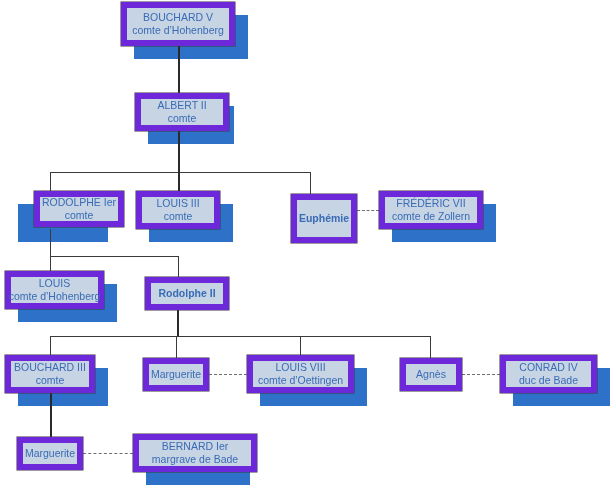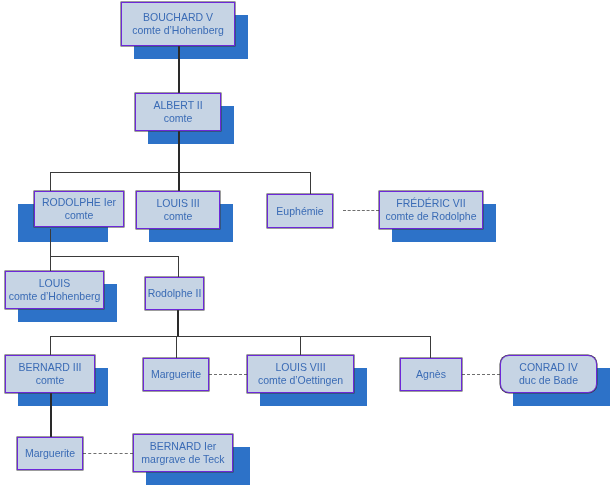--- a/index.html
+++ b/index.html
@@ -17,21 +17,21 @@
   }
   .shadow {
     position: absolute;
     background: #2d72c8;
     z-index: 1;
   }
   .node {
     position: absolute;
     box-sizing: border-box;
     background: #c6d4e4;
-    border: 1px solid #6d28d9;
+    border: 6px solid #6d28d9;
     box-shadow: 0 0 0 0.5px #3a3a3a;
     color: #3a6bb5;
     display: flex;
     flex-direction: column;
     align-items: center;
     justify-content: center;
     text-align: center;
     font-size: 10.5px;
     line-height: 13px;
     z-index: 3;
@@ -91,74 +91,74 @@
 
   <div class="dashed" style="left:83px; top:453px; width:50px;"></div>
 
   <div id="nodes-layer">
       <div class="shadow" style="left: 134px; top: 15px; width: 114px; height: 44px;"></div>
       <div class="node" style="left: 121px; top: 2px; width: 114px; height: 44px;">
         <span class="l1">BOUCHARD V</span>
         <span class="l2">comte d’Hohenberg</span>
       </div>
       <div class="shadow" style="left: 148px; top: 106px; width: 86px; height: 38px;"></div>
-      <div class="node" style="left: 135px; top: 93px; width: 86px; height: 38px;">
+      <div class="node" style="left: 135px; top: 93px; width: 94px; height: 38px;">
         <span class="l1">ALBERT II</span>
         <span class="l2">comte</span>
       </div>
       <div class="shadow" style="left: 18px; top: 204px; width: 90px; height: 38px;"></div>
       <div class="node" style="left: 5px; top: 191px; width: 90px; height: 36px; margin-left: 29px;">
         <span class="l1">RODOLPHE Ier</span>
         <span class="l2">comte</span>
       </div>
       <div class="shadow" style="left: 149px; top: 204px; width: 84px; height: 38px;"></div>
       <div class="node" style="left: 136px; top: 191px; width: 84px; height: 38px;">
         <span class="l1">LOUIS III</span>
         <span class="l2">comte</span>
       </div>
-      <div class="node" style="left: 267px; top: 194px; width: 66px; height: 34px;">
+      <div class="node" style="left: 291px; top: 194px; width: 66px; height: 49px; font-weight: bold;">
         <span class="l1">Euphémie</span>
       </div>
       <div class="shadow" style="left: 392px; top: 204px; width: 104px; height: 38px;"></div>
       <div class="node" style="left: 379px; top: 191px; width: 104px; height: 38px;">
         <span class="l1">FRÉDÉRIC VII</span>
-        <span class="l2">comte de Rodolphe</span>
+        <span class="l2">comte de Zollern</span>
       </div>
       <div class="shadow" style="left: 18px; top: 284px; width: 99px; height: 38px;"></div>
       <div class="node" style="left: 5px; top: 271px; width: 99px; height: 38px;">
         <span class="l1">LOUIS</span>
         <span class="l2">comte d’Hohenberg</span>
       </div>
-      <div class="node" style="left: 145px; top: 277px; width: 59px; height: 33px;">
+      <div class="node" style="left: 145px; top: 277px; width: 84px; height: 33px; font-weight: bold;">
         <span class="l1">Rodolphe II</span>
       </div>
       <div class="shadow" style="left: 18px; top: 368px; width: 90px; height: 38px;"></div>
       <div class="node" style="left: 5px; top: 355px; width: 90px; height: 38px;">
-        <span class="l1">BERNARD III</span>
+        <span class="l1">BOUCHARD III</span>
         <span class="l2">comte</span>
       </div>
       <div class="node" style="left: 143px; top: 358px; width: 66px; height: 33px;">
         <span class="l1">Marguerite</span>
       </div>
       <div class="shadow" style="left: 260px; top: 368px; width: 107px; height: 38px;"></div>
       <div class="node" style="left: 247px; top: 355px; width: 107px; height: 38px;">
         <span class="l1">LOUIS VIII</span>
         <span class="l2">comte d’Oettingen</span>
       </div>
       <div class="node" style="left: 400px; top: 358px; width: 62px; height: 33px;">
         <span class="l1">Agnès</span>
       </div>
       <div class="shadow" style="left: 513px; top: 368px; width: 97px; height: 38px;"></div>
-      <div class="node" style="left: 500px; top: 355px; width: 97px; height: 38px; border-radius: 9px;">
+      <div class="node" style="left: 500px; top: 355px; width: 97px; height: 38px;">
         <span class="l1">CONRAD IV</span>
         <span class="l2">duc de Bade</span>
       </div>
       <div class="node" style="left: 17px; top: 437px; width: 66px; height: 33px;">
         <span class="l1">Marguerite</span>
       </div>
       <div class="shadow" style="left: 146px; top: 447px; width: 104px; height: 38px;"></div>
-      <div class="node" style="left: 133px; top: 434px; width: 100px; height: 38px; justify-content: center;">
+      <div class="node" style="left: 133px; top: 434px; width: 124px; height: 38px; justify-content: center;">
         <span class="l1">BERNARD Ier</span>
-        <span class="l2">margrave de Teck</span>
+        <span class="l2">margrave de Bade</span>
       </div>
     </div>
 
 </div>
 
 </body></html>

